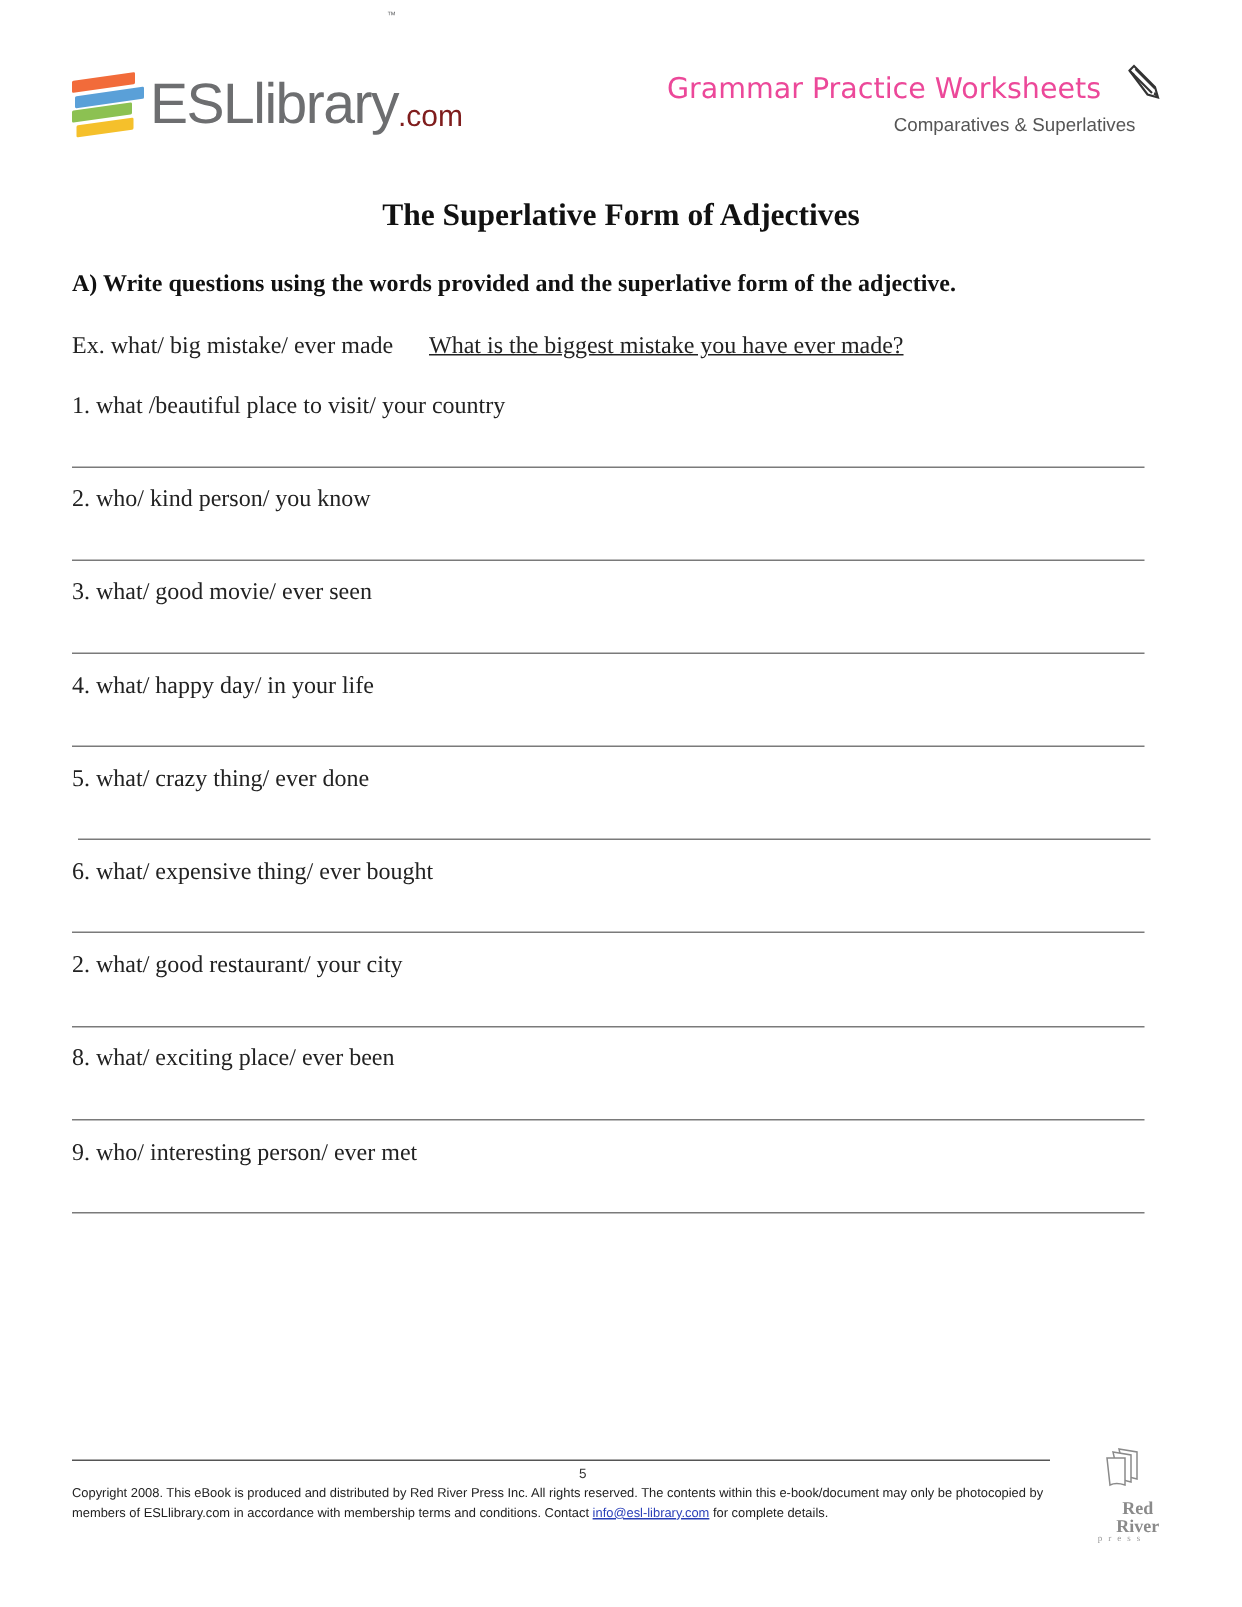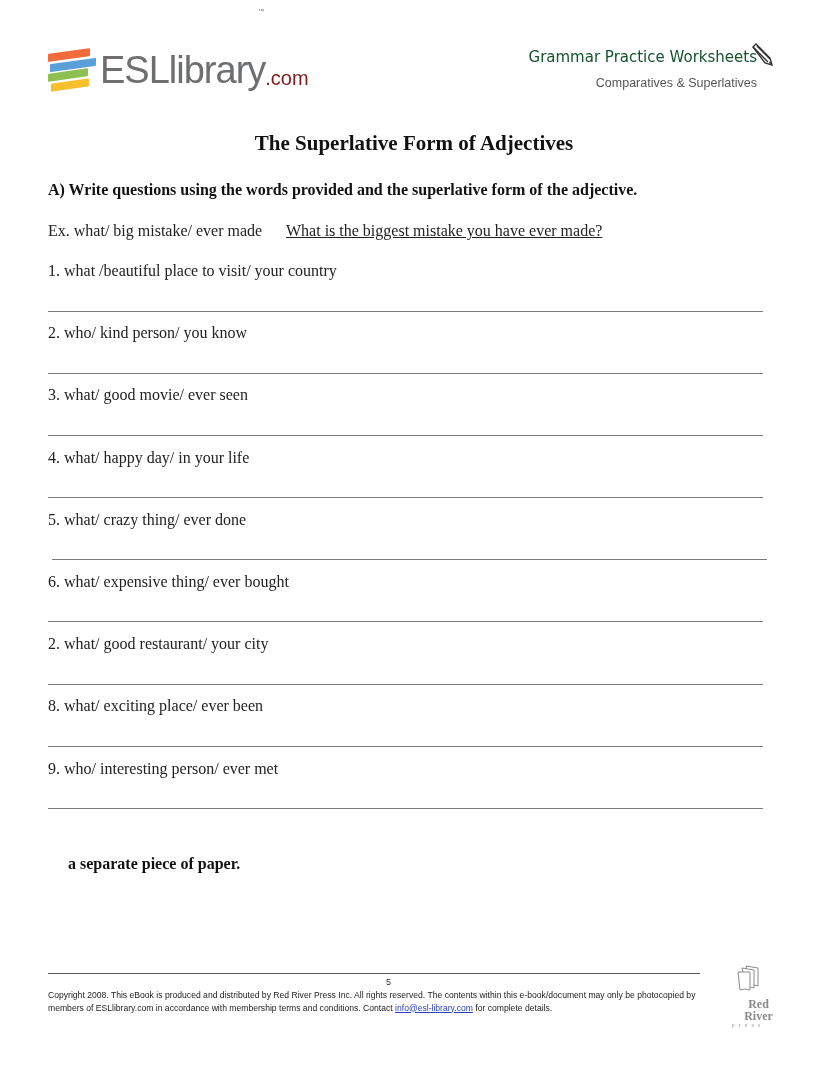--- a/index.html
+++ b/index.html
@@ -7,21 +7,21 @@
     .abs { position: absolute; }
 
     
     .logo { left: 48px; top: 46px; height: 48px; display: flex; align-items: center; }
     .logo-books { width: 48px; height: 46px; position: relative; margin-right: 4px; }
     .book { position: absolute; left: 0; height: 8px; border-radius: 1px; transform: skewY(-8deg); }
     .logo-text { font-family: "Liberation Sans", sans-serif; font-weight: normal; font-size: 38px; color: #6d6e70; letter-spacing: -1px; line-height: 1; }
     .logo-com { font-family: "Liberation Sans", sans-serif; font-size: 20px; color: #7f1d1d; position: relative; top: 8px; }
     .logo-tm { font-family: "Liberation Sans", sans-serif; font-size: 6px; color: #6d6e70; position: absolute; left: 258px; top: 8px; }
 
-    .series-title { right: 71px; top: 48px; font-family: "DejaVu Sans", sans-serif; font-size: 15px; color: #14532d; white-space: nowrap; }
+    .series-title { right: 94px; top: 48px; font-family: "DejaVu Sans", sans-serif; font-size: 19px; color: #ec4899; white-space: nowrap; }
     .pencil { left: 748px; top: 42px; width: 26px; height: 26px; }
     .series-sub { right: 71px; top: 76px; font-family: "Liberation Sans", sans-serif; font-size: 12.5px; color: #555; white-space: nowrap; }
 
     
     .title { left: 0; width: 828px; top: 131px; text-align: center; font-family: "Liberation Serif", serif; font-weight: bold; font-size: 21px; color: #111; }
     .instr { left: 48px; top: 181px; font-family: "Liberation Serif", serif; font-weight: bold; font-size: 16px; color: #111; white-space: nowrap; text-align: center; }
     .ex { left: 48px; top: 222px; font-family: "Liberation Serif", serif; font-size: 16px; color: #222; white-space: nowrap; }
     .ex-answer { left: 286px; top: 222px; font-family: "Liberation Serif", serif; font-size: 16px; color: #222; text-decoration: underline; white-space: nowrap; }
 
     .q { left: 48px; font-family: "Liberation Serif", serif; font-size: 16px; color: #222; white-space: nowrap; }
@@ -92,21 +92,20 @@
 <div class="abs q" style="top:635px;">2. what/ good restaurant/ your city</div>
 <div class="abs line" style="top:684px;"></div>
 
 <div class="abs q" style="top:697px;">8. what/ exciting place/ ever been</div>
 <div class="abs line" style="top:746px;"></div>
 
 <div class="abs q" style="top:760px;">9. who/ interesting person/ ever met</div>
 <div class="abs line" style="top:808px;"></div>
 
 <div class="abs partb">
-  <span class="l2">a separate piece of paper.</span>
 </div>
 
 <div class="abs footer-line"></div>
 <div class="abs page-num">5</div>
 <div class="abs copyright"><span>Copyright 2008.  This eBook is produced and distributed by Red River Press Inc.  All rights reserved.  The contents within this e-book/document may only be photocopied by members of ESLlibrary.com in accordance with membership terms and conditions. Contact </span><a>info@esl-library.com</a><span> for complete details.</span></div>
 
 <div class="abs rr-logo">
   <svg width="40" height="30" viewBox="0 0 40 30">
     <g fill="#fff" stroke="#8a8a8a" stroke-width="1">
       <path d="M18 2 L30 4 L30 22 L22 20 Z"></path>

